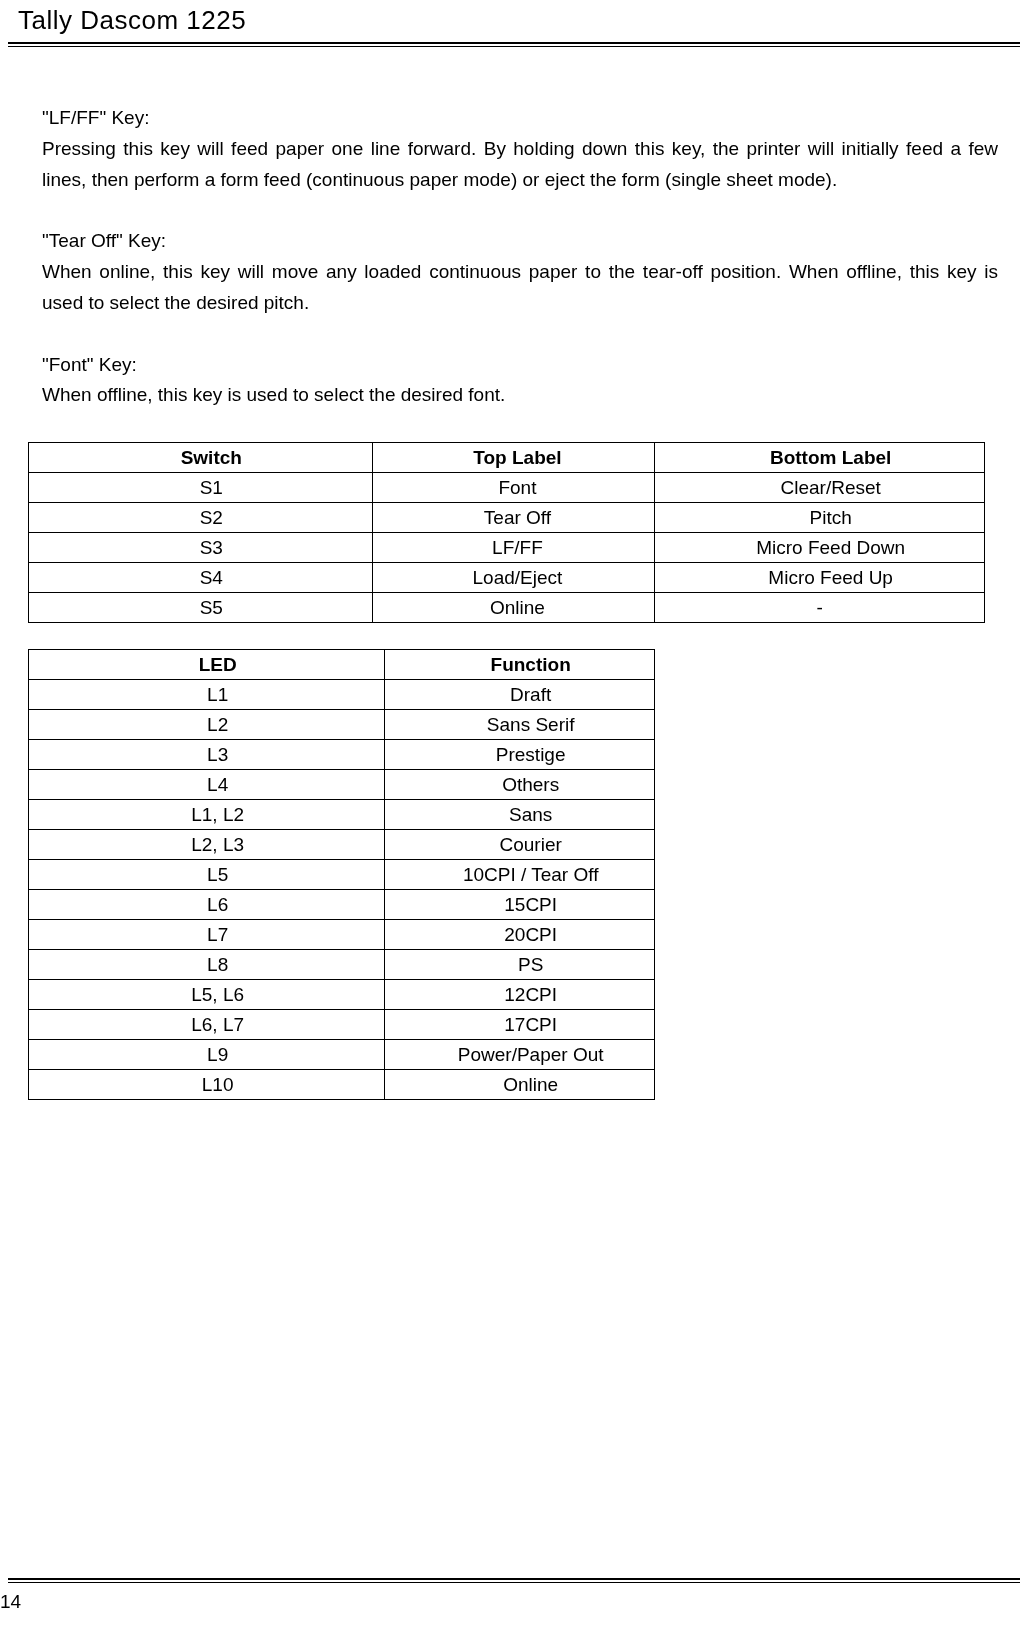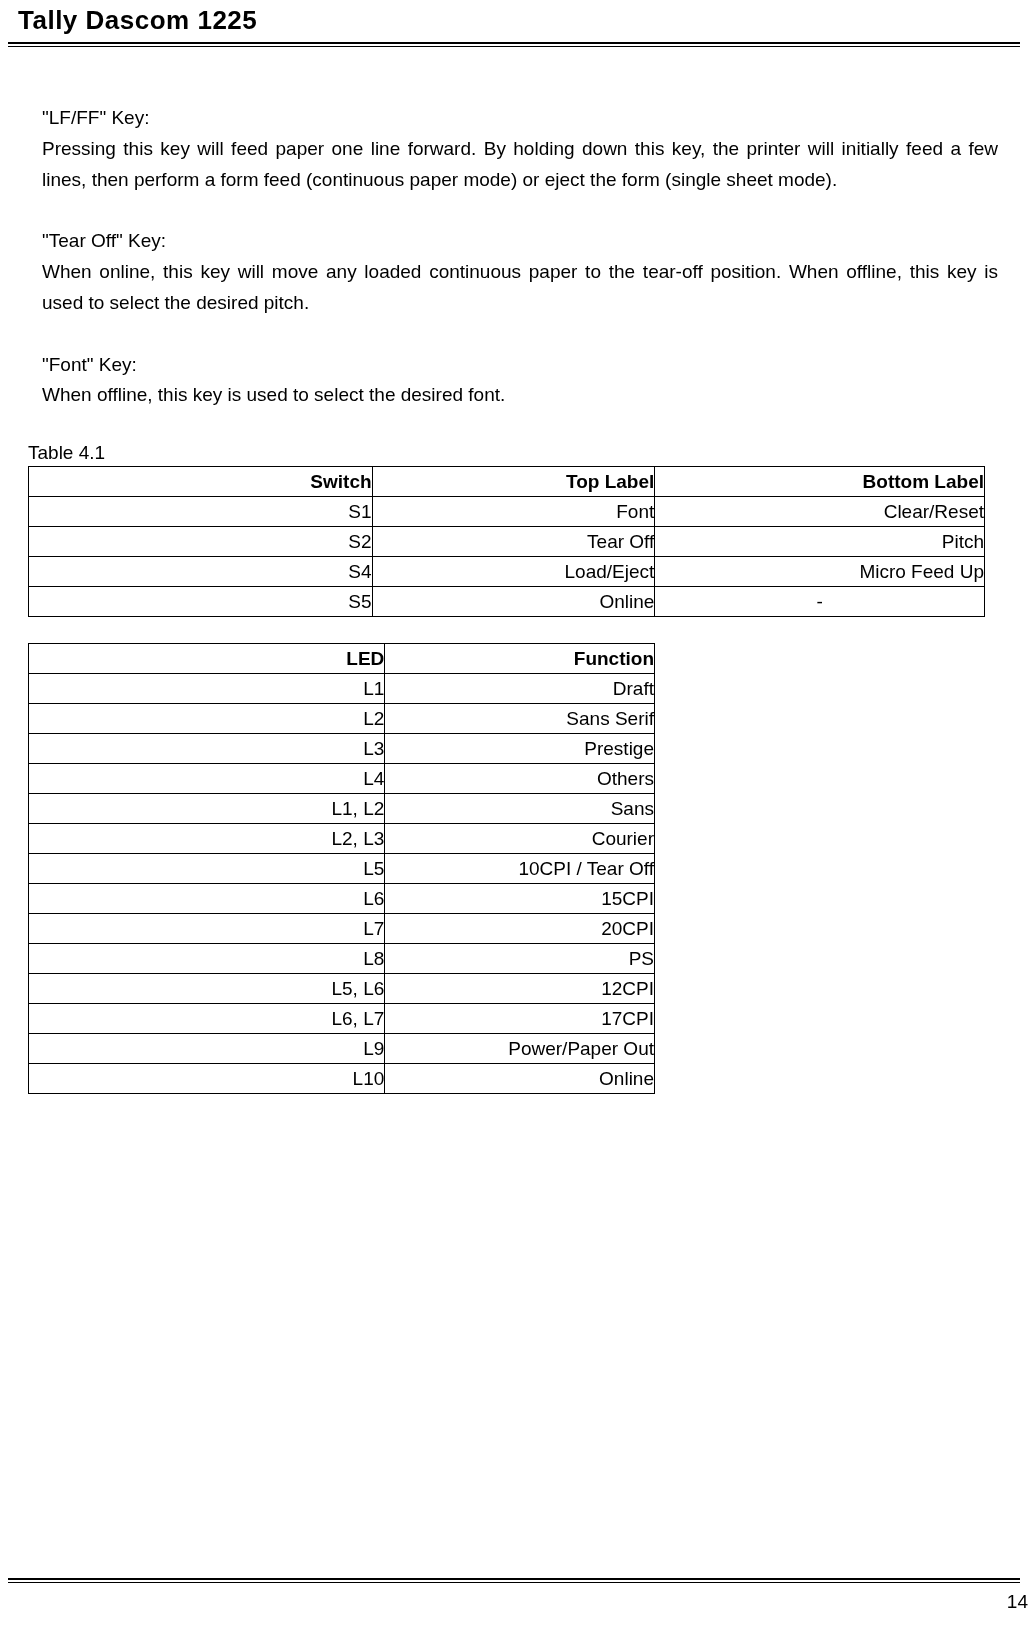--- a/index.html
+++ b/index.html
@@ -12,21 +12,21 @@
       font-size: 19px;
       color: #000;
       width: 1028px;
       height: 1627px;
       position: relative;
       background: #fff;
     }
     .page-title {
       font-family: Arial, Helvetica, sans-serif;
       font-size: 26px;
-      font-weight: bold;
+      font-weight: normal;
       letter-spacing: 0.5px;
       padding: 0 0 6px 18px;
       margin-top: 5px;
     }
     .double-rule-top {
       border-top: 2px solid #000;
       border-bottom: 1.5px solid #000;
       height: 5px;
       margin: 0 8px;
     }
@@ -55,21 +55,21 @@
     table.t41 {
       width: 957px;
     }
     table.t42 {
       width: 627px;
       padding-left: 48px;
     }
     th, td {
       border: 1px solid #000;
       padding: 2px 0 2px 22px;
-      text-align: right;
+      text-align: center;
       font-size: 19px;
       font-weight: normal;
       height: 30px;
       vertical-align: middle;
     }
     th {
       font-weight: bold;
     }
     table.t41 th:nth-child(1), table.t41 td:nth-child(1) { width: 344px; }
     table.t41 th:nth-child(2), table.t41 td:nth-child(2) { width: 283px; padding-left: 8px; }
@@ -87,21 +87,21 @@
       margin: 0 8px;
       position: absolute;
       bottom: 44px;
       left: 0;
       right: 0;
     }
     .page-number {
       position: absolute;
       bottom: 14px;
       width: 100%;
-      text-align: right;
+      text-align: left;
       font-size: 19px;
     }
     .table-block {
       margin-left: -14px;
     }
   </style>
 </head>
 <body>
 
 <div class="page-title">Tally Dascom 1225</div>
@@ -118,41 +118,45 @@
     <div class="para key-label">"Tear Off" Key:</div>
     <div class="para">When online, this key will move any loaded continuous paper to the tear-off position. When offline, this key is used to select the desired pitch.</div>
   </div>
 
   <div class="section-block">
     <div class="para key-label">"Font" Key:</div>
     <div class="para">When offline, this key is used to select the desired font.</div>
   </div>
 
   <div class="table-block">
-    <div class="table-caption">Table 4.1</div>
     <table class="t41">
       <thead>
         <tr>
           <th>Switch</th>
           <th>Top Label</th>
           <th>Bottom Label</th>
         </tr>
       </thead>
       <tbody>
         <tr>
           <td>S1</td>
           <td>Font</td>
           <td>Clear/Reset</td>
         </tr>
         <tr>
           <td>S2</td>
           <td>Tear Off</td>
           <td>Pitch</td>
         </tr>
         <tr>
+          <td>S3</td>
+          <td>LF/FF</td>
+          <td>Micro Feed Down</td>
+        </tr>
+        <tr>
           <td>S4</td>
           <td>Load/Eject</td>
           <td>Micro Feed Up</td>
         </tr>
         <tr>
           <td>S5</td>
           <td>Online</td>
           <td class="center">-</td>
         </tr>
       </tbody>

